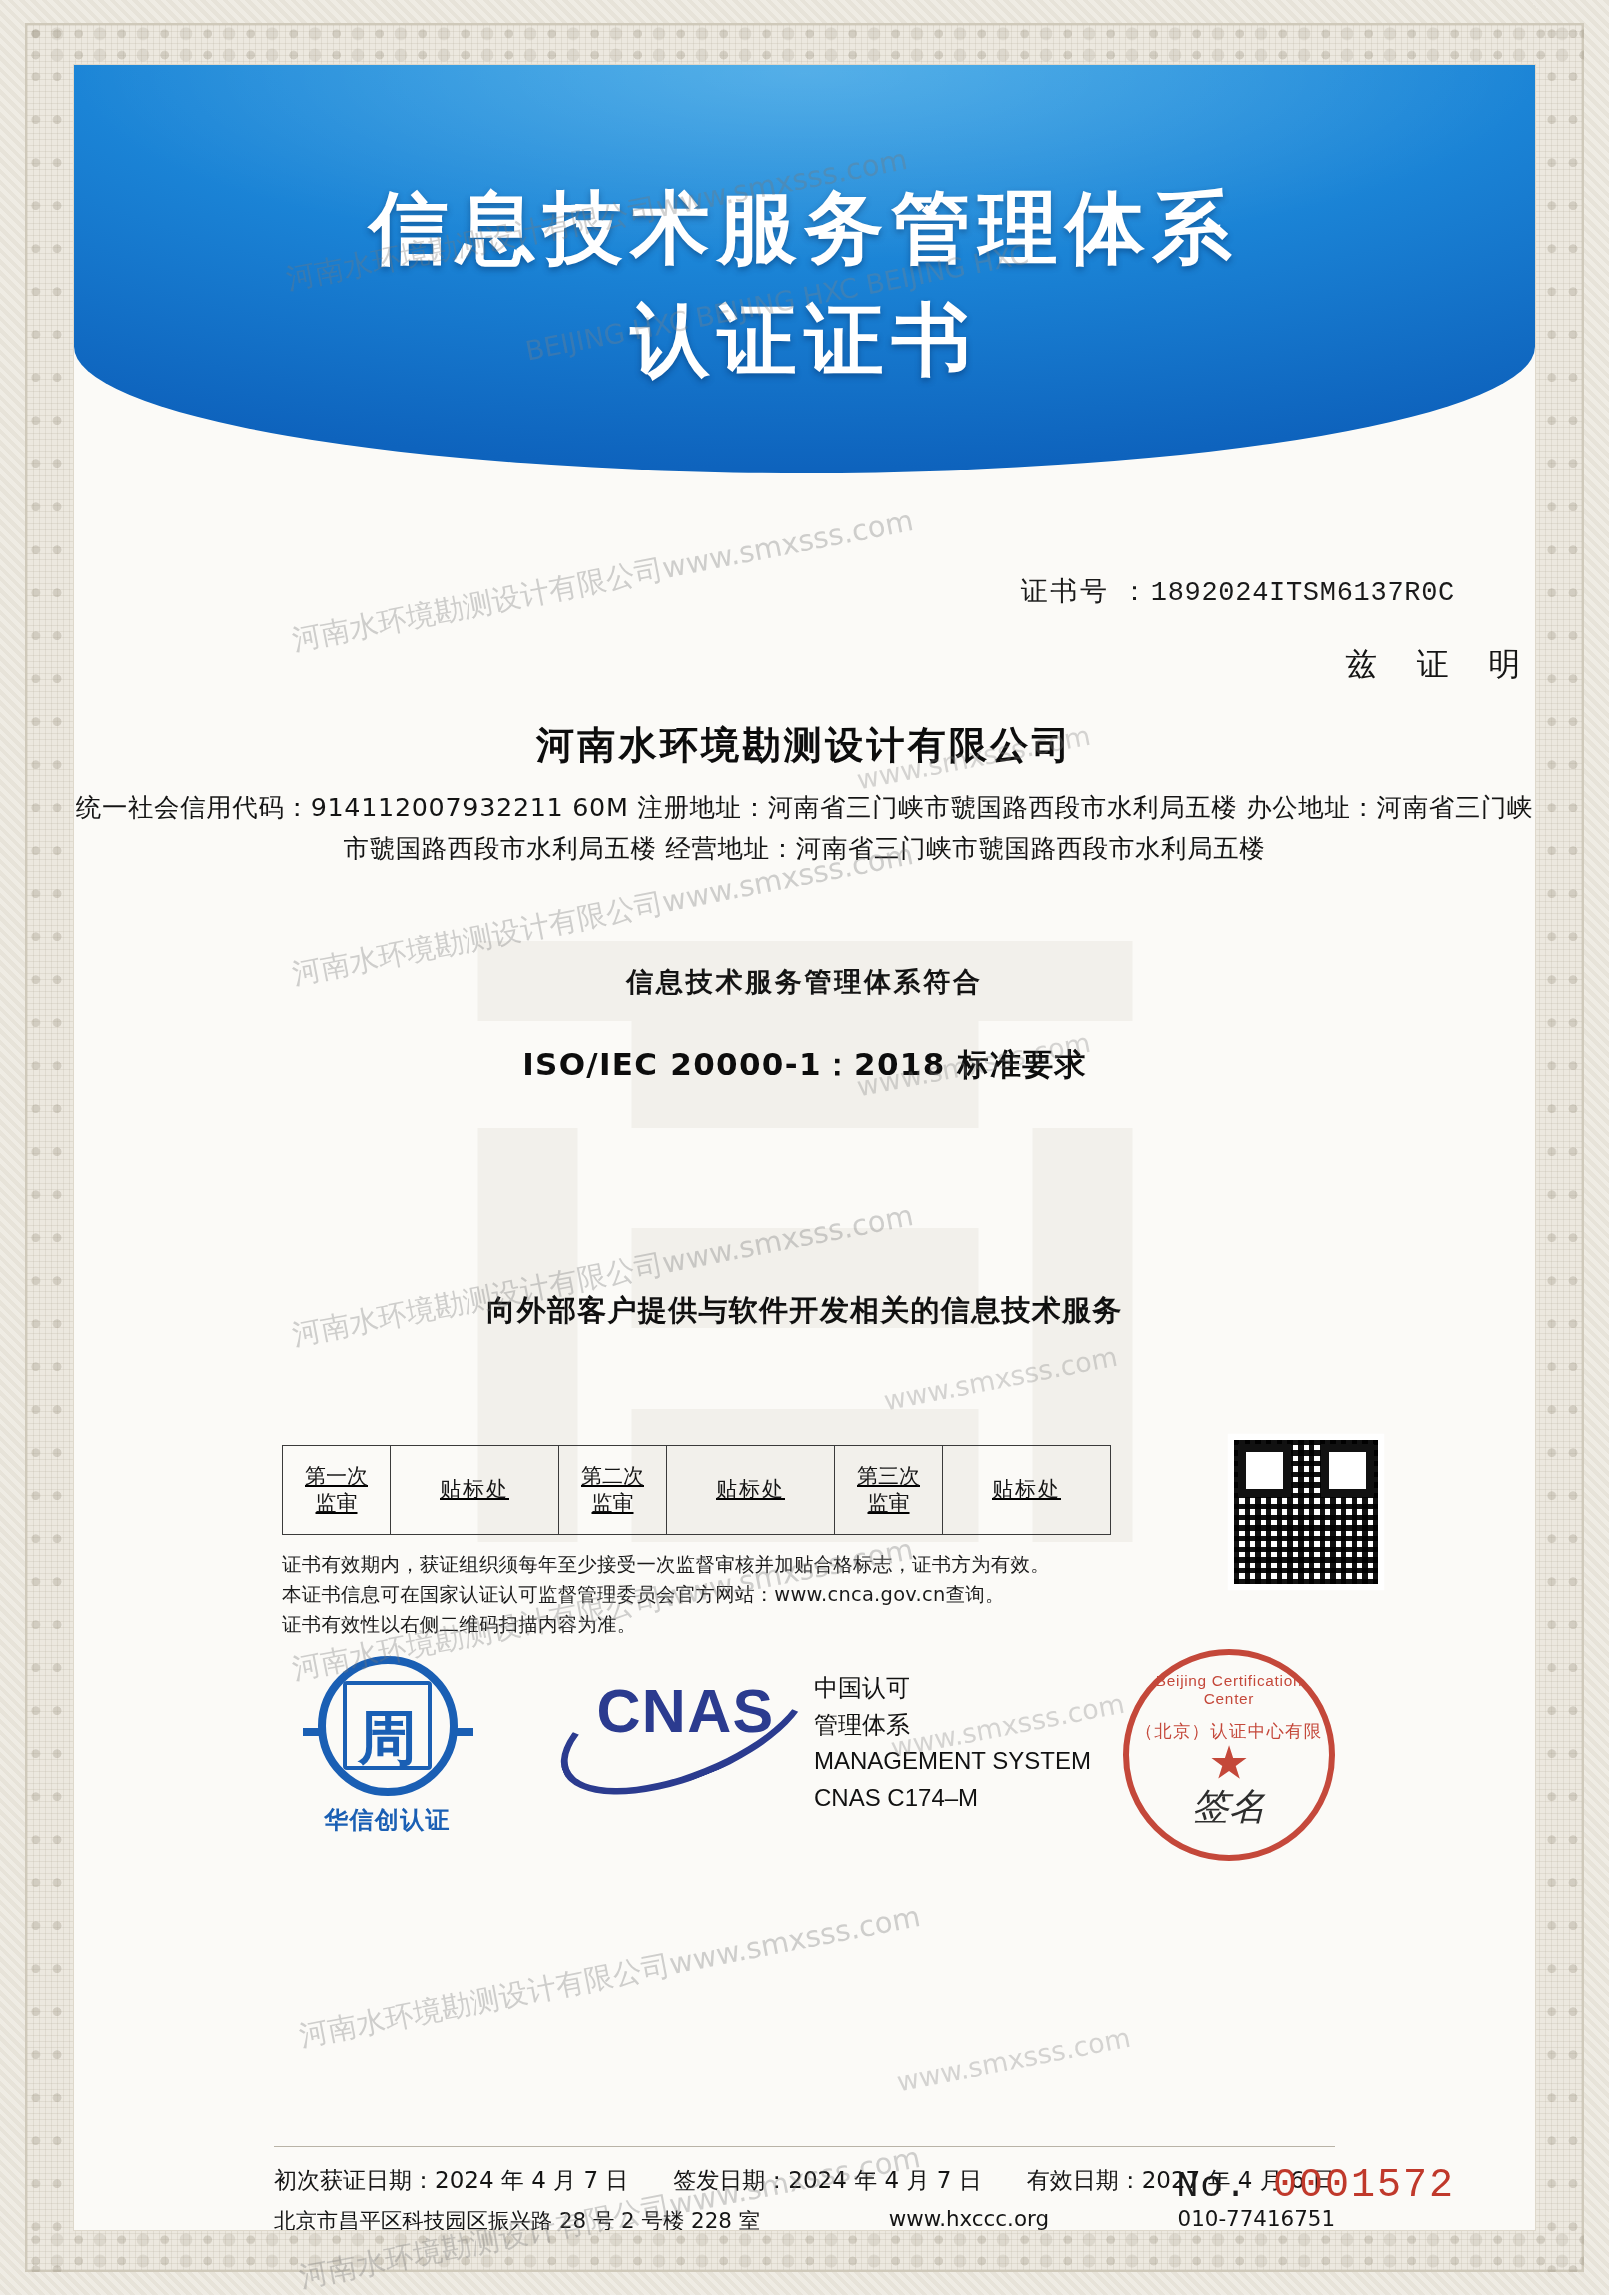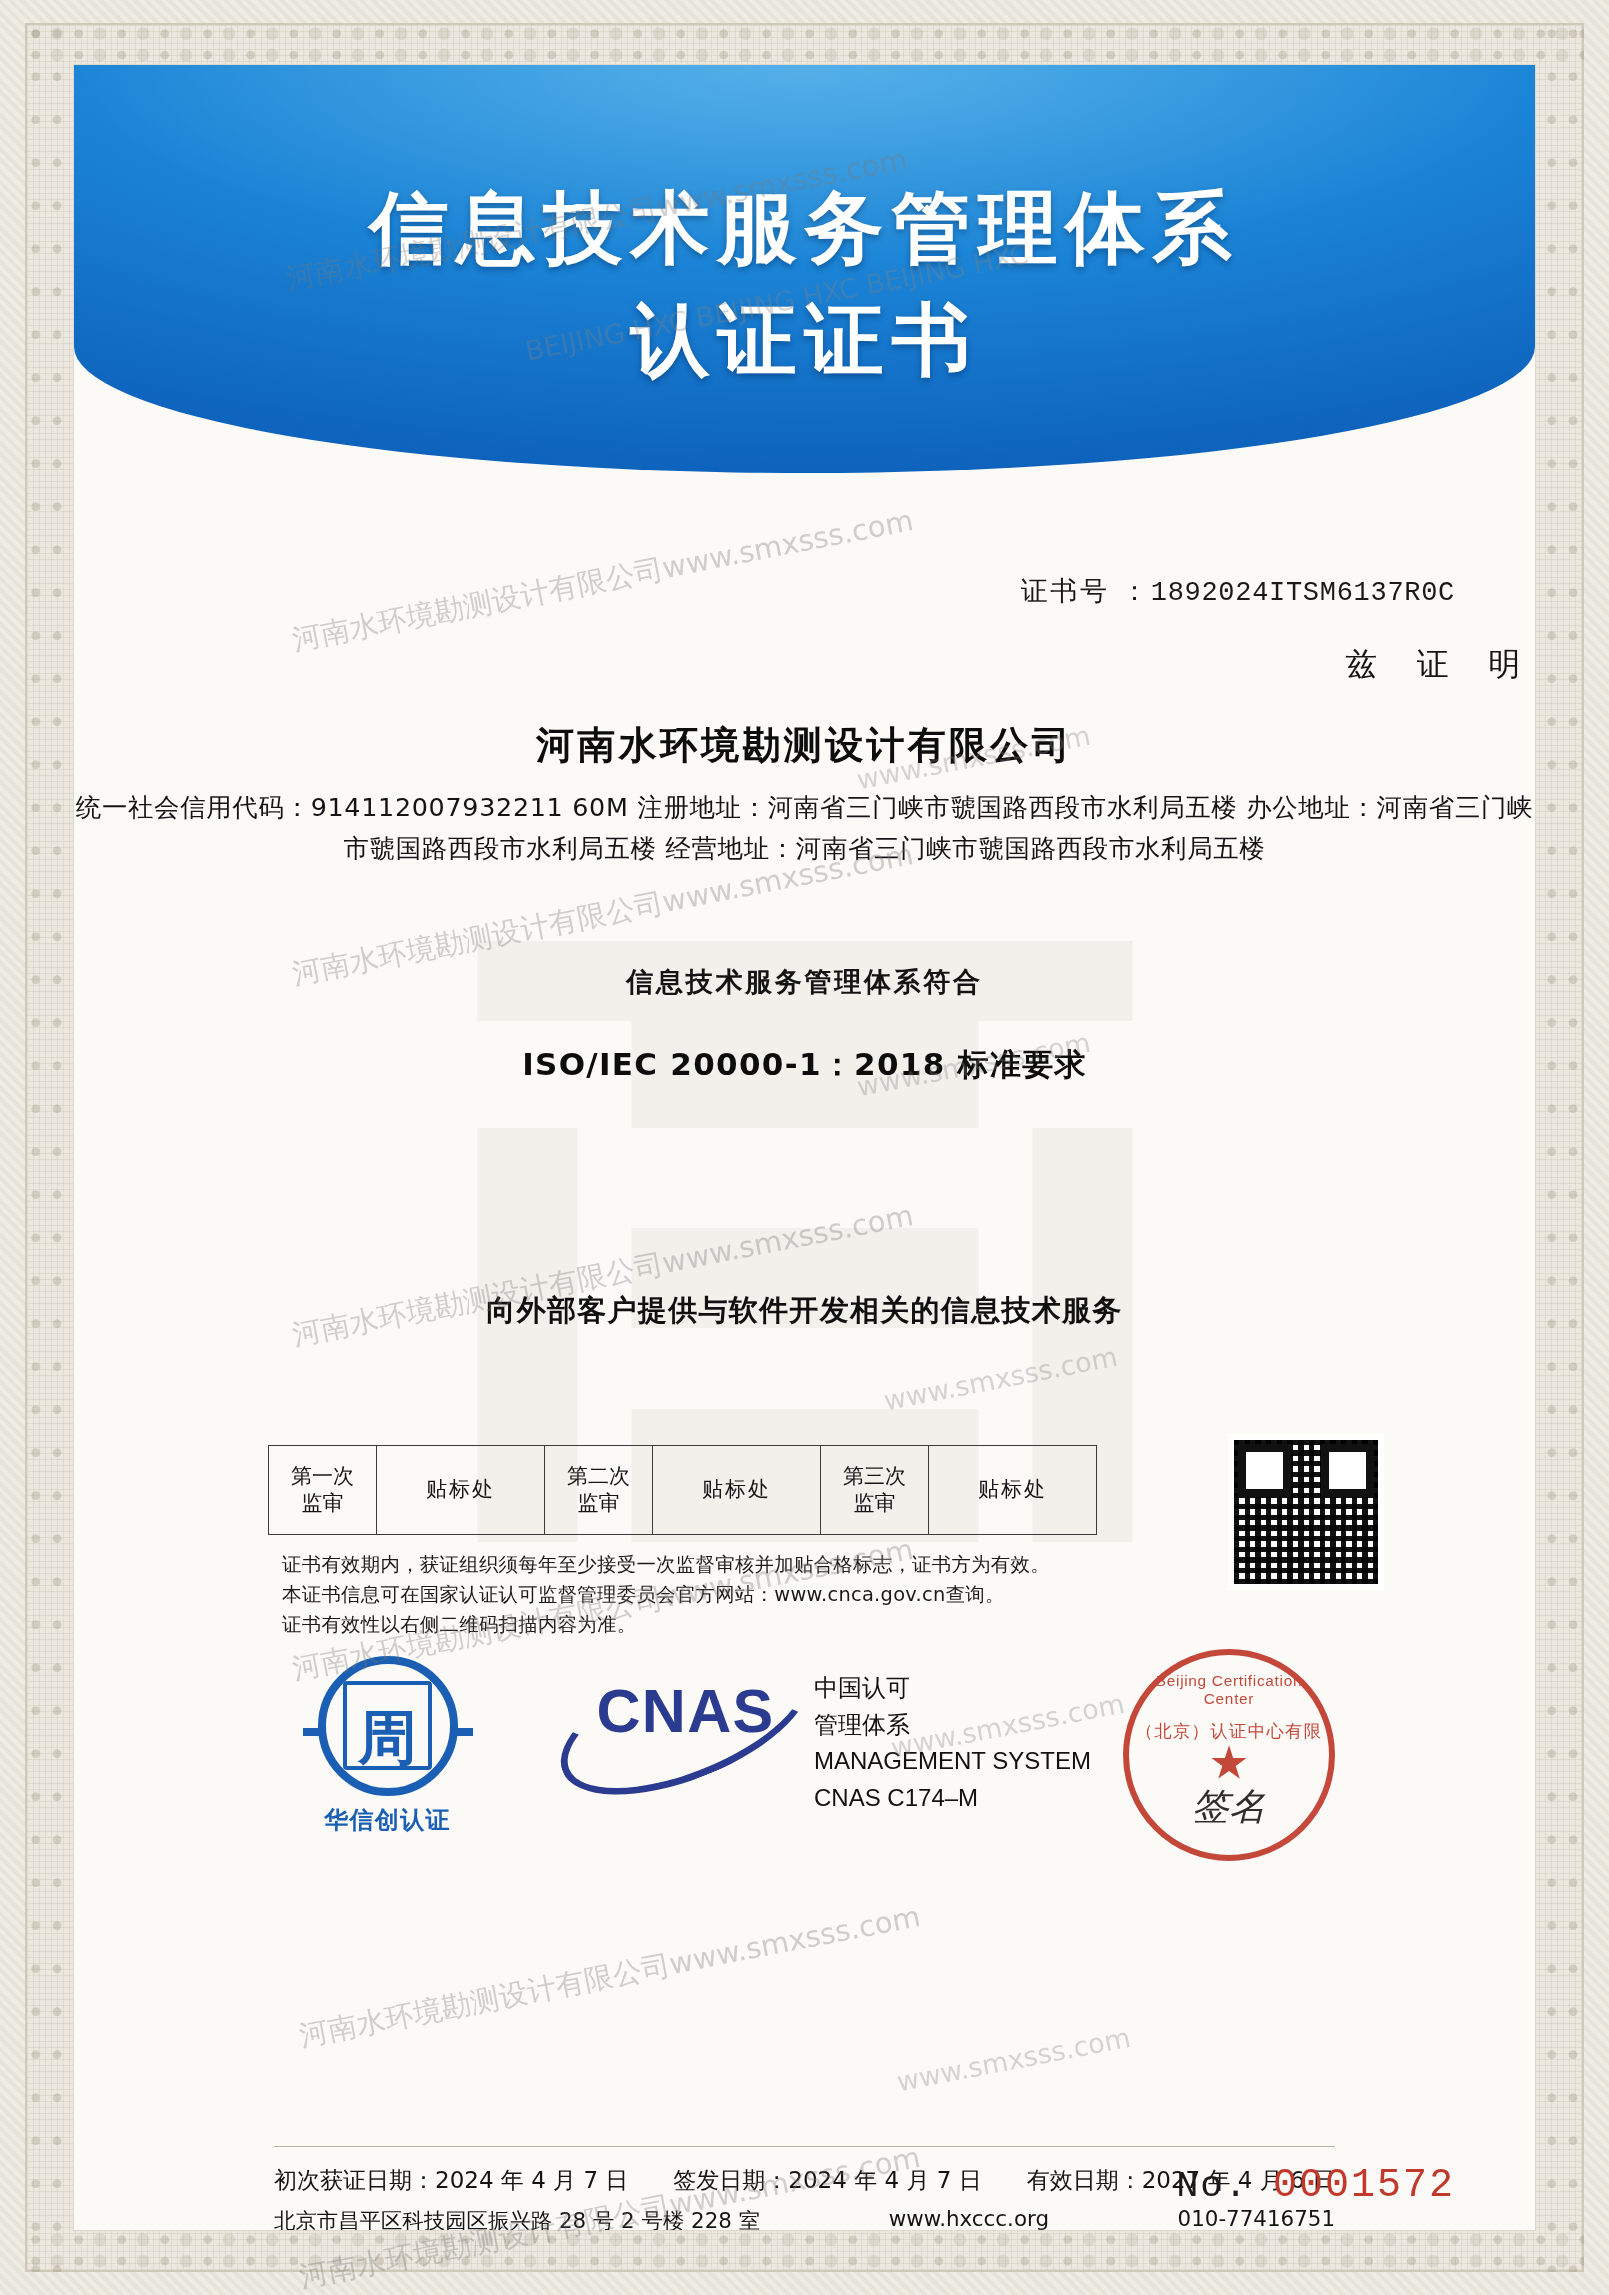--- a/index.html
+++ b/index.html
@@ -125,22 +125,22 @@
       linear-gradient(#dedad0,#dedad0) 0 0/100% 80px no-repeat,
       linear-gradient(#dedad0,#dedad0) 154px 80px/347px 107px no-repeat,
       linear-gradient(#dedad0,#dedad0) 0 187px/100px 414px no-repeat,
       linear-gradient(#dedad0,#dedad0) 555px 187px/100px 414px no-repeat,
       linear-gradient(#dedad0,#dedad0) 154px 287px/347px 100px no-repeat,
       linear-gradient(#dedad0,#dedad0) 154px 468px/347px 134px no-repeat;
   }
 
   
   .audit-table{
-    position:absolute;left:194px;top:972px;
-    display:flex;border:1.3px solid #3b3b3b;
+    position:absolute;left:208px;top:972px;
+    display:flex;border:1.3px solid #3b3b3b;text-decoration:underline;
   }
   .audit-cell{
     border-right:1.3px solid #3b3b3b;
     display:flex;align-items:center;justify-content:center;
     font-family:"DejaVu Sans",sans-serif;font-size:21px;color:#151515;
     height:88px;text-align:center;line-height:1.3;
   }
   .audit-cell:last-child{border-right:none;}
   .audit-cell.num{width:107px;white-space:pre-line;}
   .audit-cell.label{width:167px;letter-spacing:2px;}

